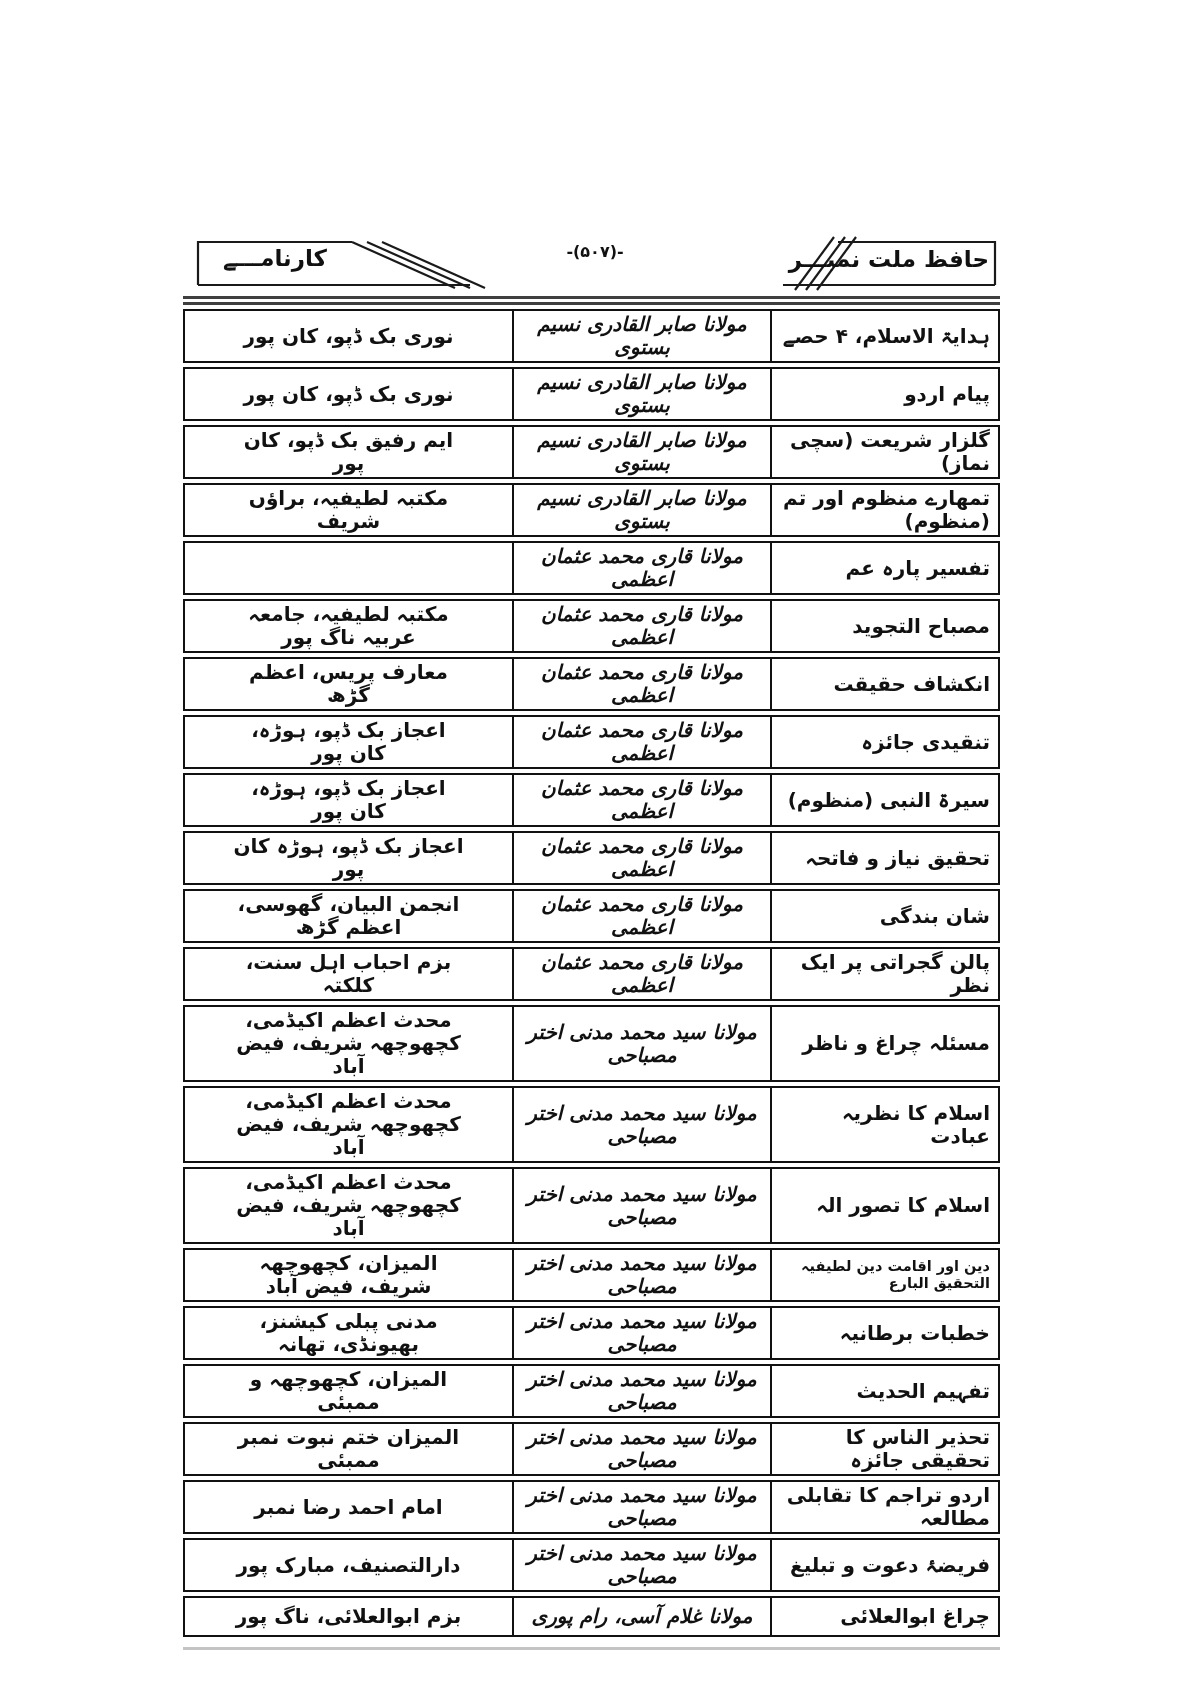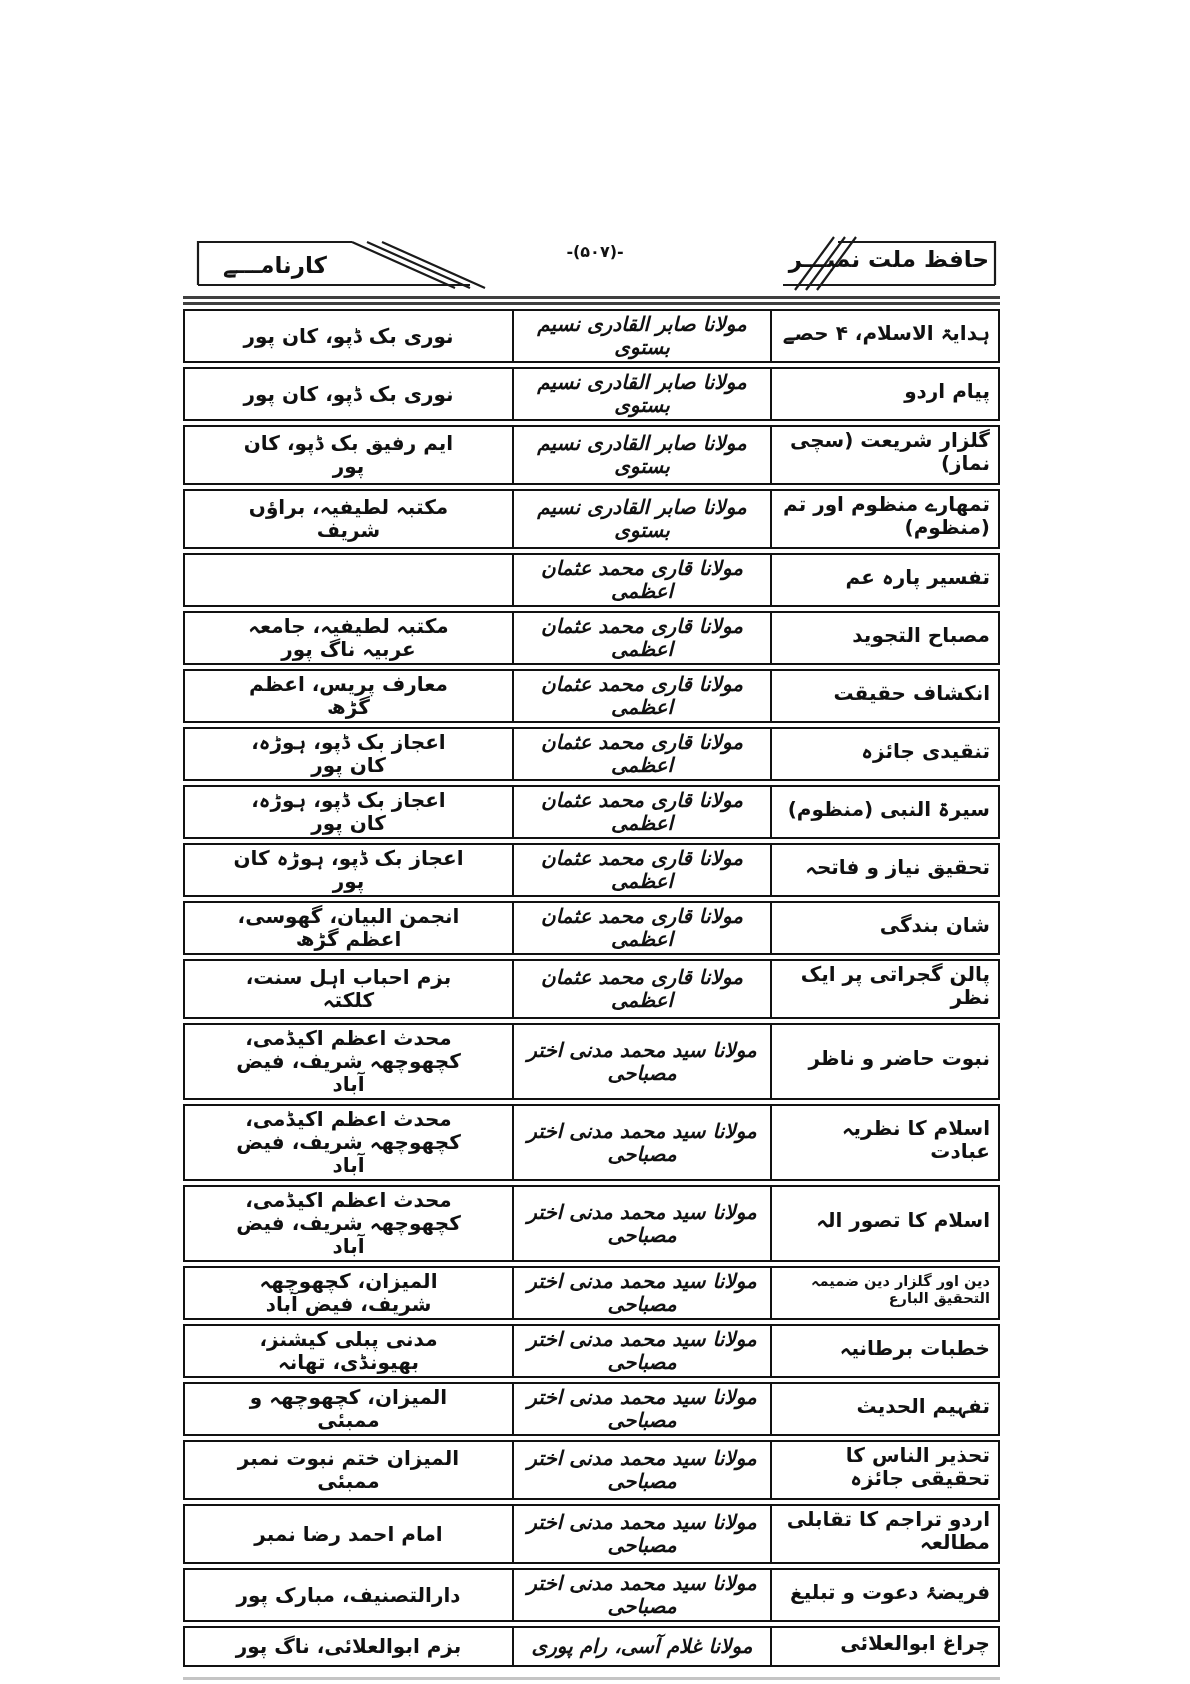--- a/index.html
+++ b/index.html
@@ -28,21 +28,21 @@
   }
   .header svg{position:absolute;left:0;top:0;}
   .banner-label{
     position:absolute;
     text-align:center;
     font-size:23px;
     font-weight:bold;
     direction:rtl;
     white-space:nowrap;
   }
-  .label-left{left:22px;top:30px;width:140px;}
+  .label-left{left:22px;top:23px;width:140px;}
   .label-right{left:658px;top:24px;width:148px;}
   .page-number{
     position:absolute;
     left:332px;top:20px;width:160px;
     text-align:center;
     direction:rtl;
     font-size:16px;
     font-weight:bold;
     letter-spacing:1px;
   }
@@ -72,21 +72,21 @@
     align-items:center;
     font-weight:bold;
     font-size:20px;
     line-height:1.15;
     direction:rtl;
   }
   .cell-title{
     width:228px;
     justify-content:flex-start;
     text-align:right;
-    padding:2px 8px 8px 4px;
+    padding:2px 8px 2px 4px;
     border-left:2px solid var(--ink);
   }
   .cell-title.small{font-size:14.5px;}
   .cell-author{
     width:258px;
     justify-content:center;
     text-align:center;
     padding:2px 8px;
     border-left:2px solid var(--ink);
     font-style:italic;
@@ -198,39 +198,39 @@
     <div class="cell cell-publisher">انجمن البیان، گھوسی، اعظم گڑھ</div>
   </div>
 
   <div class="book-row">
     <div class="cell cell-title">پالن گجراتی پر ایک نظر</div>
     <div class="cell cell-author">مولانا قاری محمد عثمان اعظمی</div>
     <div class="cell cell-publisher">بزم احباب اہل سنت، کلکتہ</div>
   </div>
 
   <div class="book-row">
-    <div class="cell cell-title">نبوت حاضر و ناظر</div>
+    <div class="cell cell-title">مسئلہ چراغ و ناظر</div>
     <div class="cell cell-author">مولانا سید محمد مدنی اختر مصباحی</div>
     <div class="cell cell-publisher">محدث اعظم اکیڈمی، کچھوچھہ شریف، فیض آباد</div>
   </div>
 
   <div class="book-row">
     <div class="cell cell-title">اسلام کا نظریہ عبادت</div>
     <div class="cell cell-author">مولانا سید محمد مدنی اختر مصباحی</div>
     <div class="cell cell-publisher">محدث اعظم اکیڈمی، کچھوچھہ شریف، فیض آباد</div>
   </div>
 
   <div class="book-row">
     <div class="cell cell-title">اسلام کا تصور الہ</div>
     <div class="cell cell-author">مولانا سید محمد مدنی اختر مصباحی</div>
     <div class="cell cell-publisher">محدث اعظم اکیڈمی، کچھوچھہ شریف، فیض آباد</div>
   </div>
 
   <div class="book-row">
-    <div class="cell cell-title small">دین اور گلزار دین ضمیمہ التحقیق البارع</div>
+    <div class="cell cell-title small">دین اور اقامت دین لطیفیہ التحقیق البارع</div>
     <div class="cell cell-author">مولانا سید محمد مدنی اختر مصباحی</div>
     <div class="cell cell-publisher">المیزان، کچھوچھہ شریف، فیض آباد</div>
   </div>
 
   <div class="book-row">
     <div class="cell cell-title">خطبات برطانیہ</div>
     <div class="cell cell-author">مولانا سید محمد مدنی اختر مصباحی</div>
     <div class="cell cell-publisher">مدنی پبلی کیشنز، بھیونڈی، تھانہ</div>
   </div>
 

